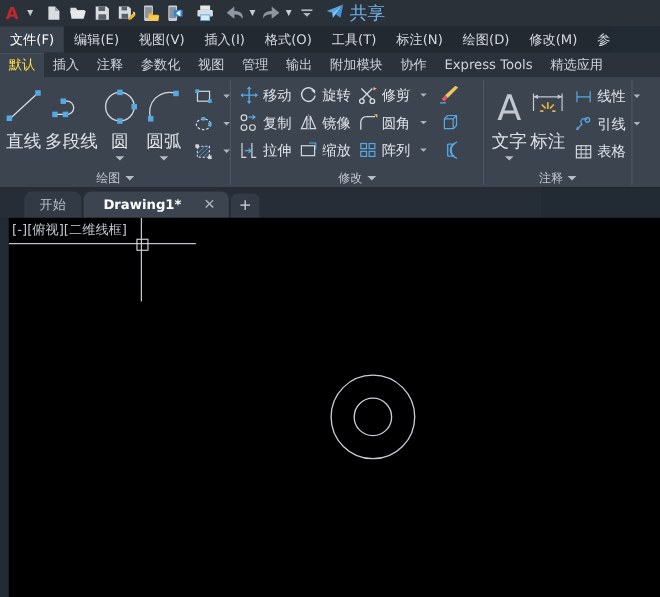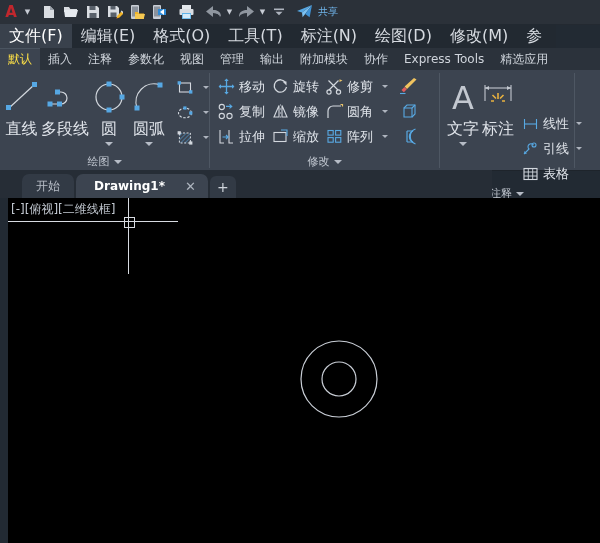--- a/index.html
+++ b/index.html
@@ -21,28 +21,28 @@
     width:22px;height:22px;display:flex;align-items:center;justify-content:center;
     flex:0 0 auto;
   }
   .qat-arrow{
     width:11px;height:22px;display:flex;align-items:center;justify-content:center;
     flex:0 0 auto;color:#c7ccd4;font-size:7px;line-height:1;
   }
   .qat-sep{width:5px;flex:0 0 auto;}
   .share{
     display:flex;align-items:center;gap:5px;margin-left:6px;
-    color:#6fb3e8;font-size:10px;
+    color:#6fb3e8;font-size:16px;
   }
 
   
   .menubar{
     position:absolute;left:0;top:24px;width:556px;height:24px;
     background:#222931;display:flex;align-items:stretch;
-    font-size:16px;color:#d6dae0;
+    font-size:12px;color:#d6dae0;
   }
   .menu-item{
     display:flex;align-items:center;padding:0 9px;white-space:nowrap;
   }
   .menu-item.active{background:#39414c;color:#ffffff;}
 
   
   .ribbon-tabs{
     position:absolute;left:0;top:48px;width:600px;height:22px;
     background:#2b323b;display:flex;align-items:stretch;
@@ -213,20 +213,22 @@
           <path d="M16 1L9.2 9.9l4.4 3.3z" fill="#3f93d6"></path>
         </svg>
       </span>
       <span>共享</span>
     </div>
   </div>
 
   <div class="menubar">
     <div class="menu-item active">文件(F)</div>
     <div class="menu-item">编辑(E)</div>
+    <div class="menu-item">视图(V)</div>
+    <div class="menu-item">插入(I)</div>
     <div class="menu-item">格式(O)</div>
     <div class="menu-item">工具(T)</div>
     <div class="menu-item">标注(N)</div>
     <div class="menu-item">绘图(D)</div>
     <div class="menu-item">修改(M)</div>
     <div class="menu-item">参</div>
   </div>
 
   <div class="ribbon-tabs">
     <div class="rtab active">默认</div>
@@ -504,21 +506,21 @@
             <svg width="36" height="36" viewBox="0 0 36 36">
               <path d="M5 6v16M31 6v16" stroke="#c3c8d0" stroke-width="1.1"></path>
               <path d="M5 9h26" stroke="#c3c8d0" stroke-width="1.1"></path>
               <path d="M5 9l4-2v4zM31 9l-4-2v4z" fill="#c3c8d0"></path>
               <path d="M18 14v6M12.5 16l3.5 3.5M23.5 16L20 19.5M11 22h3M22 22h3" stroke="#e8b13f" stroke-width="1.6"></path>
             </svg>
           </span>
           <span class="big-lbl">标注</span>
         </div>
 
-        <div style="display:flex;flex-direction:column;margin-left:2px;padding-top:1px;margin-top:36px;">
+        <div style="display:flex;flex-direction:column;margin-left:2px;padding-top:1px;">
           <div class="srow" style="height:25px;">
             <span class="sbtn">
               <span class="sico">
                 <svg width="17" height="16" viewBox="0 0 17 16">
                   <path d="M2.5 3v10M14.5 3v10" stroke="#58a9e3" stroke-width="1.1"></path>
                   <path d="M2.5 8h12" stroke="#58a9e3" stroke-width="1.1"></path>
                 </svg>
               </span>
               <span class="slbl">线性</span>
             </span>

